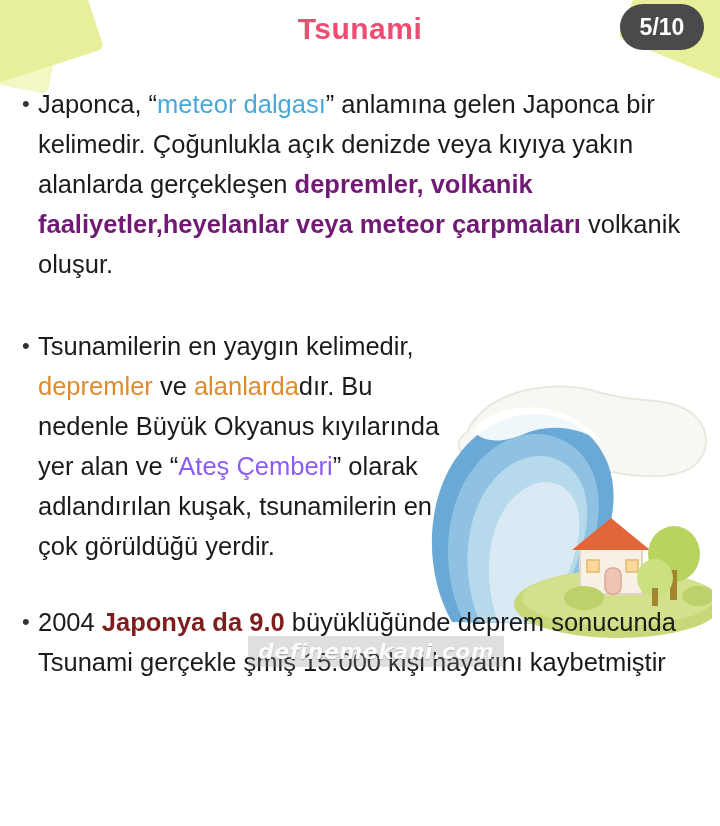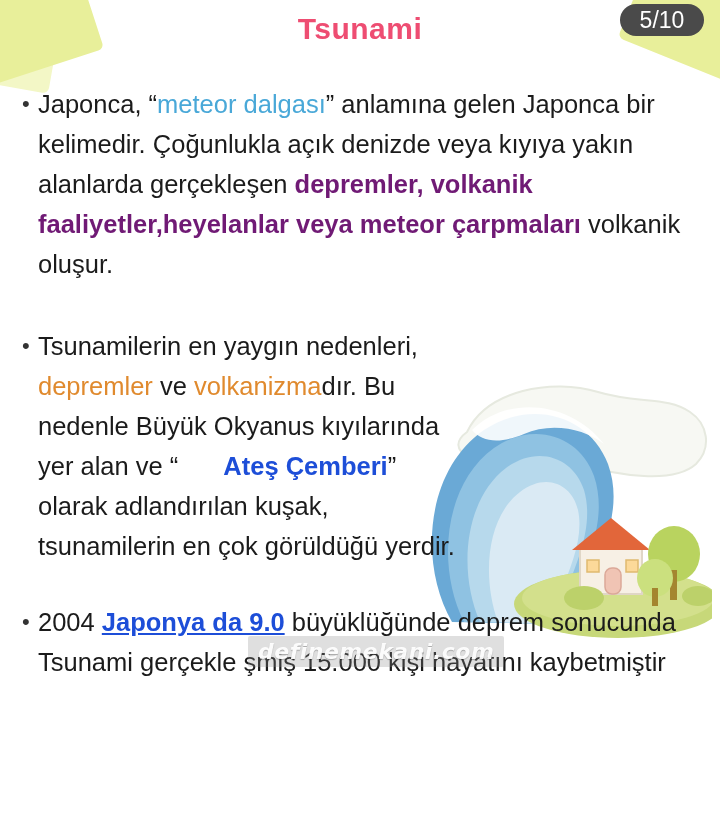--- a/index.html
+++ b/index.html
@@ -65,28 +65,29 @@
     font-size: 30px;
     font-weight: bold;
     color: #ee4d72;
     letter-spacing: 0.5px;
   }
   .page-badge {
     position: absolute;
     right: 16px;
     top: 4px;
     width: 84px;
-    height: 32px;
+    height: 46px;
     border-radius: 24px;
     background: #4a4a4a;
     color: #ffffff;
     font-size: 23px;
     display: flex;
     align-items: center;
     justify-content: center;
+    font-weight: bold;
   }
 
   
   .content {
     position: relative;
     z-index: 2;
     padding: 22px 24px 0 22px;
     box-sizing: border-box;
   }
   .bullet-block {
@@ -108,22 +109,22 @@
     color: #1b1b1b;
     flex: 1;
   }
   .b1 { margin-bottom: 0; }
   .b2 { margin-top: 42px; }
   .b3 { margin-top: 36px; }
 
   .hl-blue { color: #49a8d8; }
   .hl-orange { color: #e08a2e; }
   .bold { font-weight: bold; color: #701a75; }
-  .bold-orange { font-weight: bold; color: #1d4ed8; text-decoration: underline; }
-  .blue-bold { color: #1d4ed8; font-weight: bold; margin-left: 45px; }
+  .bold-orange { font-weight: bold; color: #7f1d1d; }
+  .blue-bold { color: #8b5cf6; font-weight: normal; }
 
   
   .narrow { max-width: 430px; }
 
   
   .illus {
     position: absolute;
     right: 8px;
     top: 372px;
     width: 300px;
@@ -197,21 +198,21 @@
   <div class="bullet-block b1">
     <div class="bullet-dot">•</div>
     <div class="para">
       <span>Japonca, “</span><span class="hl-blue">meteor dalgası</span><span>” anlamına gelen Japonca bir kelimedir. Çoğunlukla açık denizde veya kıyıya yakın alanlarda gerçekleşen </span><span class="bold">depremler, volkanik faaliyetler,heyelanlar veya meteor çarpmaları</span><span> volkanik oluşur.</span>
     </div>
   </div>
 
   <div class="bullet-block b2">
     <div class="bullet-dot">•</div>
     <div class="para narrow">
-      <span>Tsunamilerin en yaygın nedenleri, </span><span class="hl-orange">depremler</span><span> ve </span><span class="hl-orange">volkanizma</span><span>dır. Bu nedenle Büyük Okyanus kıyılarında yer alan ve “</span><span class="blue-bold">Ateş Çemberi</span><span>” olarak adlandırılan kuşak, tsunamilerin en çok görüldüğü yerdir.</span>
+      <span>Tsunamilerin en yaygın kelimedir, </span><span class="hl-orange">depremler</span><span> ve </span><span class="hl-orange">alanlarda</span><span>dır. Bu nedenle Büyük Okyanus kıyılarında yer alan ve “</span><span class="blue-bold">Ateş Çemberi</span><span>” olarak adlandırılan kuşak, tsunamilerin en çok görüldüğü yerdir.</span>
     </div>
   </div>
 
   <div class="bullet-block b3">
     <div class="bullet-dot">•</div>
     <div class="para">
       <span>2004 </span><span class="bold-orange">Japonya da 9.0</span><span> büyüklüğünde deprem sonucunda Tsunami gerçekle şmiş 15.000 kişi hayatını kaybetmiştir</span>
     </div>
   </div>
 

